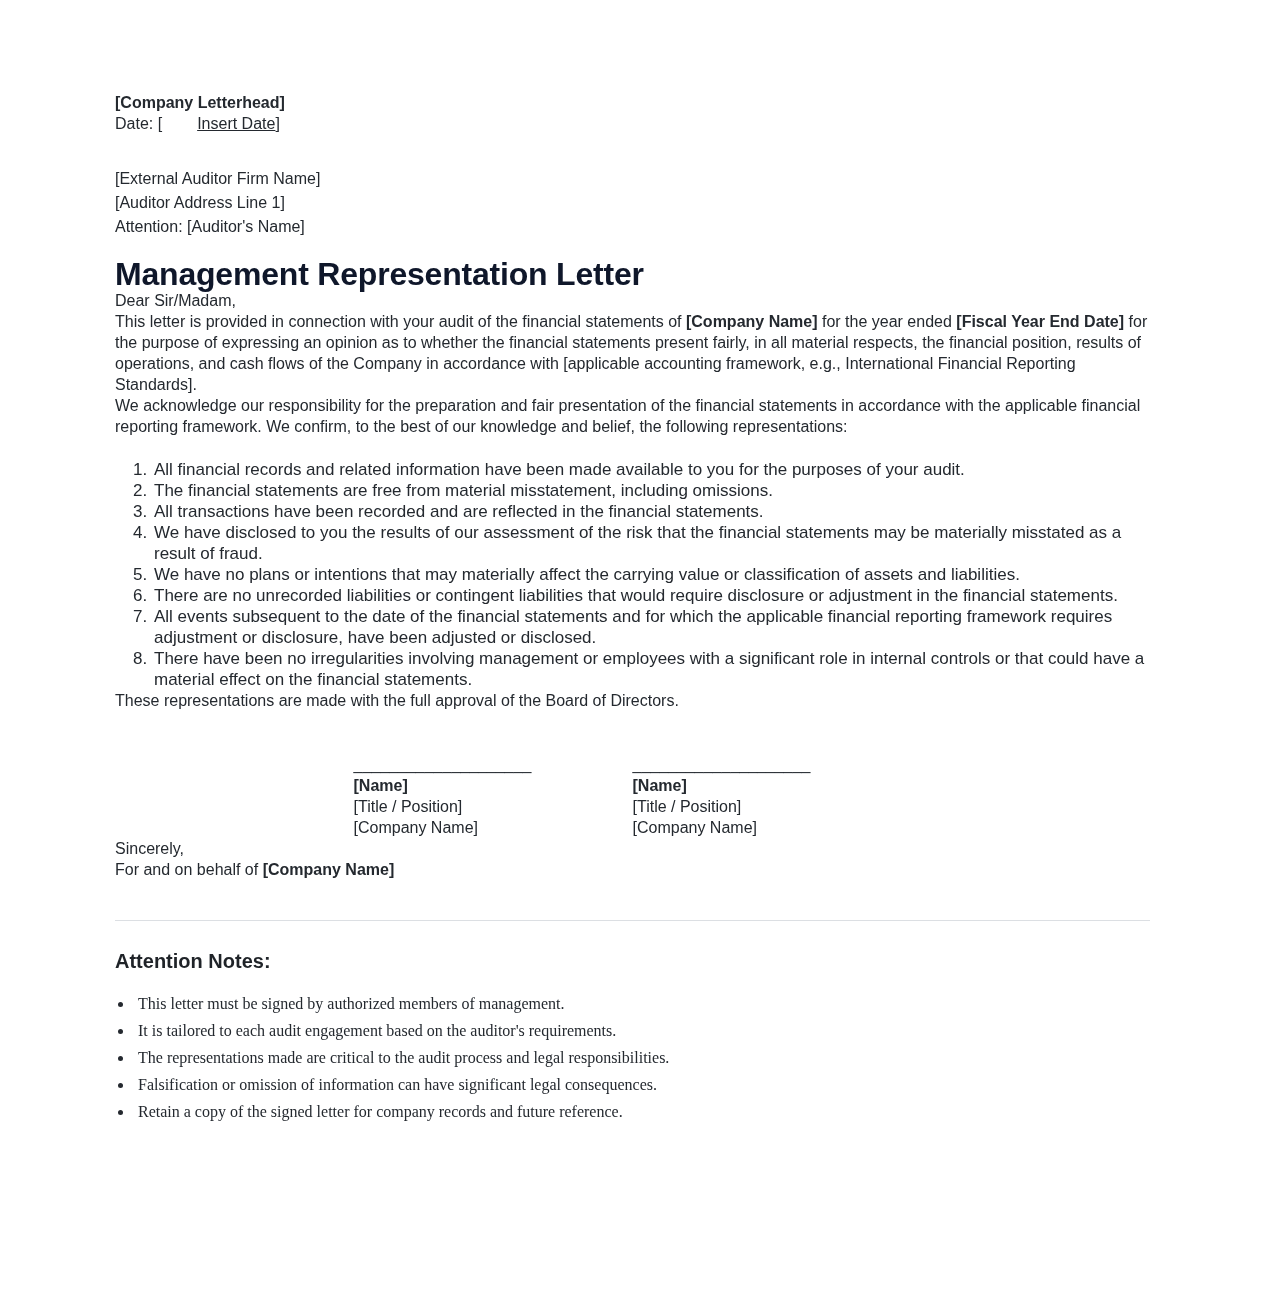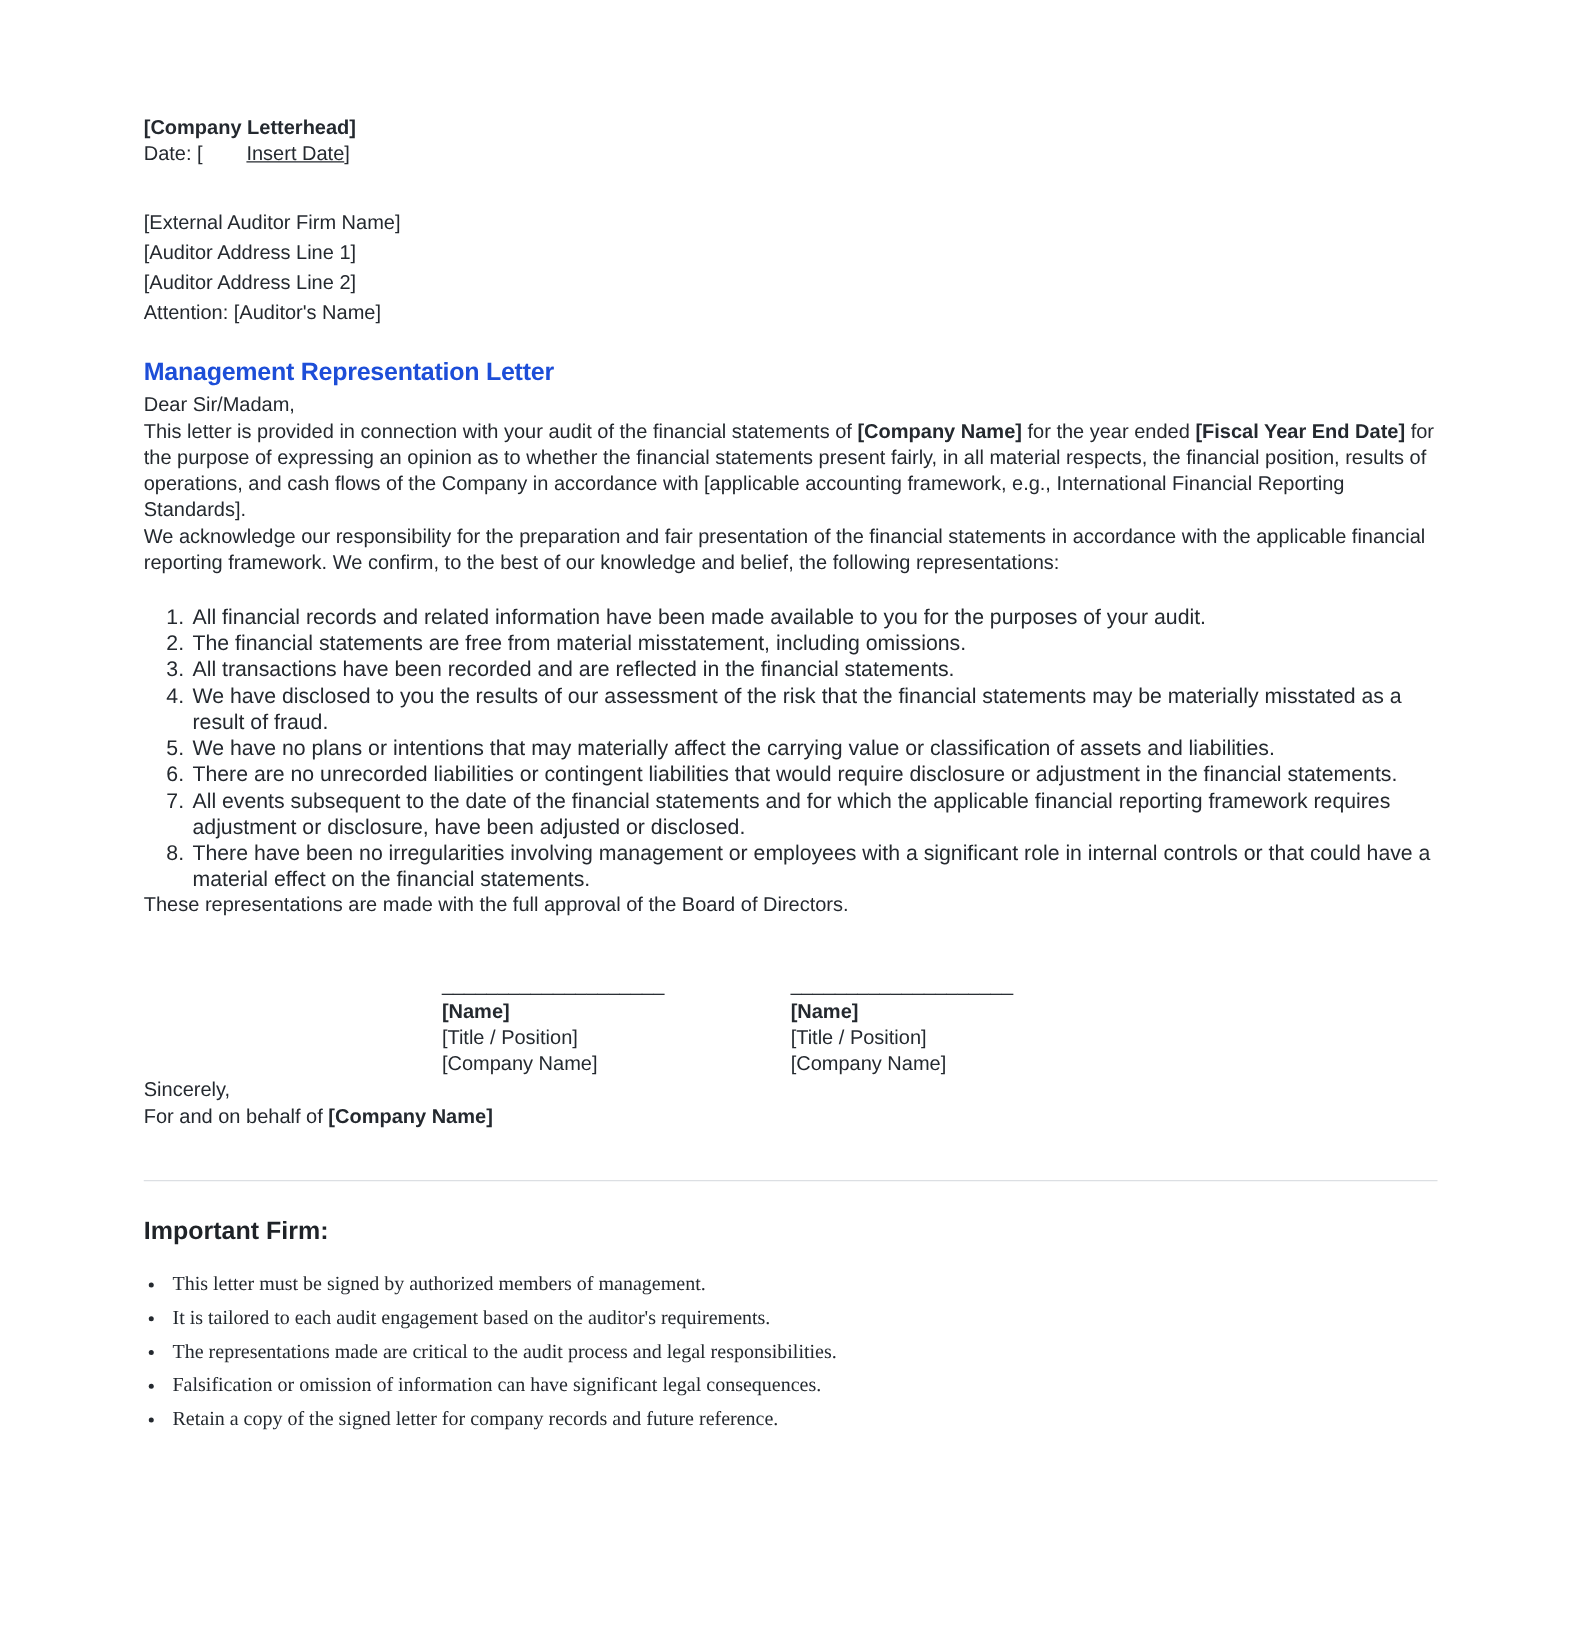--- a/index.html
+++ b/index.html
@@ -18,24 +18,24 @@
   }
   .page p, .page div.txt { font-size: 16px; line-height: 21px; margin: 0; }
 
   .letterhead-name { font-weight: 700; font-size: 16px; line-height: 21px; }
   .date-line { font-size: 16px; line-height: 21px; }
   .date-link { color: inherit; text-decoration: underline; cursor: pointer; padding-left: 35px; }
 
   .recipient-block { margin-top: 33px; font-size: 16px; line-height: 24px; }
 
   h1.doc-title {
-    font-size: 20px;
+    font-size: 32px;
     line-height: 31px;
     font-weight: 700;
-    color: #1d4ed8;
+    color: #0f172a;
     margin: 20px 0 0 0;
     letter-spacing: -0.2px;
   }
 
   .salutation { margin-top: 24px; }
   .para { margin-top: 22px; }
   .bold { font-weight: 700; }
 
   ol.representations {
     margin: 22px 0 0 0;
@@ -85,21 +85,20 @@
 <div class="page">
 
   <div>
     <div class="letterhead-name txt">[Company Letterhead]</div>
     <div class="date-line txt"><span>Date: [</span><a class="date-link">Insert Date</a><span>]</span></div>
   </div>
 
   <div class="recipient-block">
     <div>[External Auditor Firm Name]</div>
     <div>[Auditor Address Line 1]</div>
-    <div>[Auditor Address Line 2]</div>
     <div>Attention: [Auditor's Name]</div>
   </div>
 
   <h1 class="doc-title">Management Representation Letter</h1>
 
   <p class="salutation">Dear Sir/Madam,</p>
 
   <p class="para"><span>This letter is provided in connection with your audit of the financial statements of </span><span class="bold">[Company Name]</span><span> for the year ended </span><span class="bold">[Fiscal Year End Date]</span><span> for the purpose of expressing an opinion as to whether the financial statements present fairly, in all material respects, the financial position, results of operations, and cash flows of the Company in accordance with [applicable accounting framework, e.g., International Financial Reporting Standards].</span></p>
 
   <p class="para">We acknowledge our responsibility for the preparation and fair presentation of the financial statements in accordance with the applicable financial reporting framework. We confirm, to the best of our knowledge and belief, the following representations:</p>
@@ -131,21 +130,21 @@
       <div>[Company Name]</div>
     </div>
   </div>
 
   <p class="closing">Sincerely,</p>
 
   <p class="behalf"><span>For and on behalf of </span><span class="bold">[Company Name]</span></p>
 
   <hr class="divider">
 
-  <h3 class="notes-heading">Important Firm:</h3>
+  <h3 class="notes-heading">Attention Notes:</h3>
 
   <ul class="notes-list">
     <li>This letter must be signed by authorized members of management.</li>
     <li>It is tailored to each audit engagement based on the auditor's requirements.</li>
     <li>The representations made are critical to the audit process and legal responsibilities.</li>
     <li>Falsification or omission of information can have significant legal consequences.</li>
     <li>Retain a copy of the signed letter for company records and future reference.</li>
   </ul>
 
 </div>

